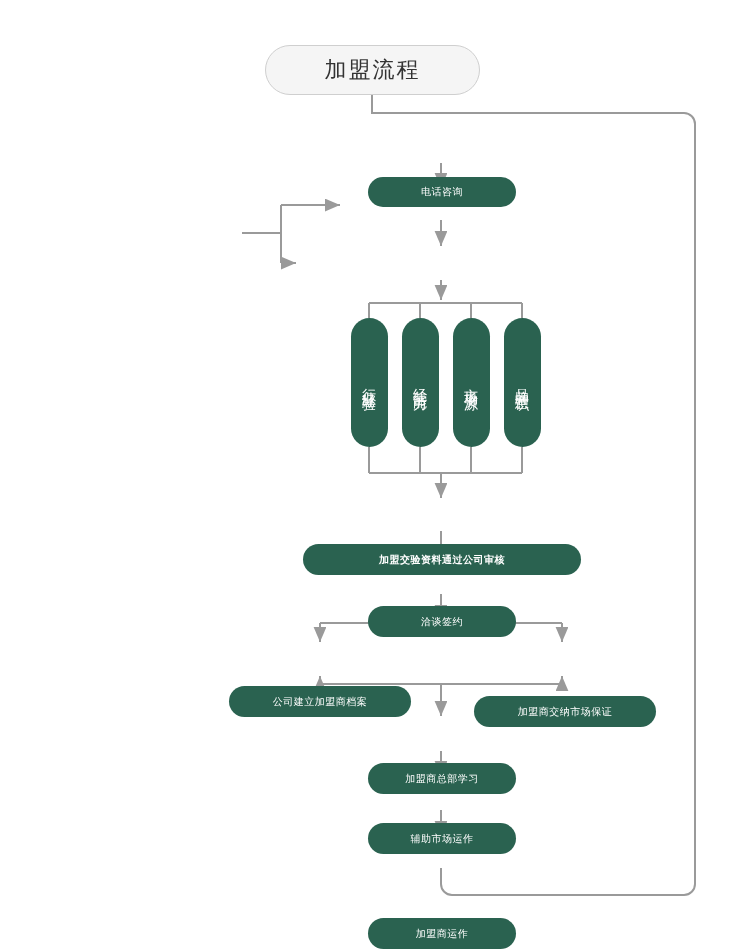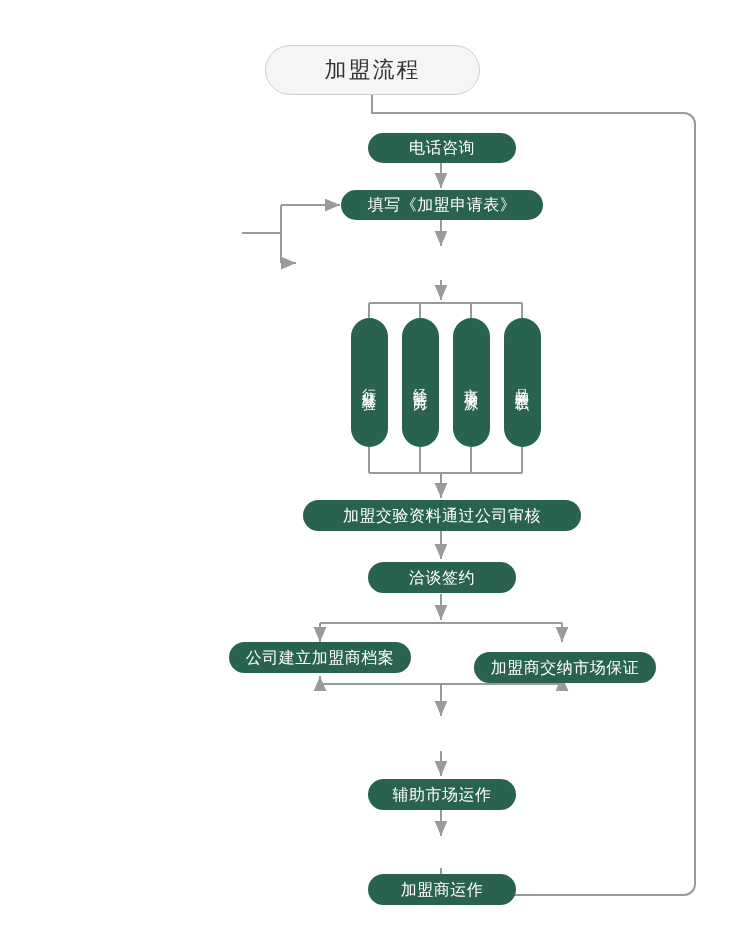--- a/index.html
+++ b/index.html
@@ -28,23 +28,24 @@
   }
   .node {
     position: absolute;
     box-sizing: border-box;
     background: #2a6250;
     color: #ffffff;
     display: flex;
     align-items: center;
     justify-content: center;
     text-align: center;
-    font-size: 16px;
+    font-size: 10px;
     letter-spacing: 0.5px;
     line-height: 1.2;
+    margin-top: 44px;
   }
   .node.pill {
     border-radius: 999px;
   }
   .title-box {
     position: absolute;
     box-sizing: border-box;
     background: #f5f5f5;
     border: 1px solid #cfcfcf;
     border-radius: 999px;
@@ -159,54 +160,54 @@
 
   <div class="title-box" style="left:265px; top:45px; width:215px; height:50px;">
     <span>加盟流程</span>
   </div>
 
 
   <div class="node pill" style="left:368px; top:133px; width:148px; height:30px;">
     <span>电话咨询</span>
   </div>
 
-  <div class="node pill" style="left:341px; top:190px; width:202px; height:30px;">
-    <span>填写《加盟申请表》</span>
-  </div>
 
 
   <div class="vpill" style="left:351px; top:318px; width:37px; height:129px;">
     <span>行业经验</span>
   </div>
   <div class="vpill" style="left:402px; top:318px; width:37px; height:129px;">
     <span>经营能力</span>
   </div>
   <div class="vpill" style="left:453px; top:318px; width:37px; height:129px;">
     <span>市场资源</span>
   </div>
   <div class="vpill" style="left:504px; top:318px; width:37px; height:129px;">
     <span>品牌意识</span>
   </div>
 
-  <div class="node pill" style="left:303px; top:500px; width:278px; height:31px;">
+  <div class="node pill" style="left:303px; top:500px; width:278px; height:31px;font-weight:bold;">
     <span>加盟交验资料通过公司审核</span>
   </div>
 
   <div class="node pill" style="left:368px; top:562px; width:148px; height:31px;">
     <span>洽谈签约</span>
   </div>
 
   <div class="node pill" style="left:229px; top:642px; width:182px; height:31px;">
     <span>公司建立加盟商档案</span>
   </div>
 
   <div class="node pill" style="left:474px; top:652px; width:182px; height:31px;">
     <span>加盟商交纳市场保证</span>
   </div>
 
+  <div class="node pill" style="left:368px; top:719px; width:148px; height:31px;">
+    <span>加盟商总部学习</span>
+  </div>
 
   <div class="node pill" style="left:368px; top:779px; width:148px; height:31px;justify-content:center;">
     <span>辅助市场运作</span>
   </div>
 
   <div class="node pill" style="left:368px; top:874px; width:148px; height:31px;">
     <span>加盟商运作</span>
   </div>
 
 </div>

